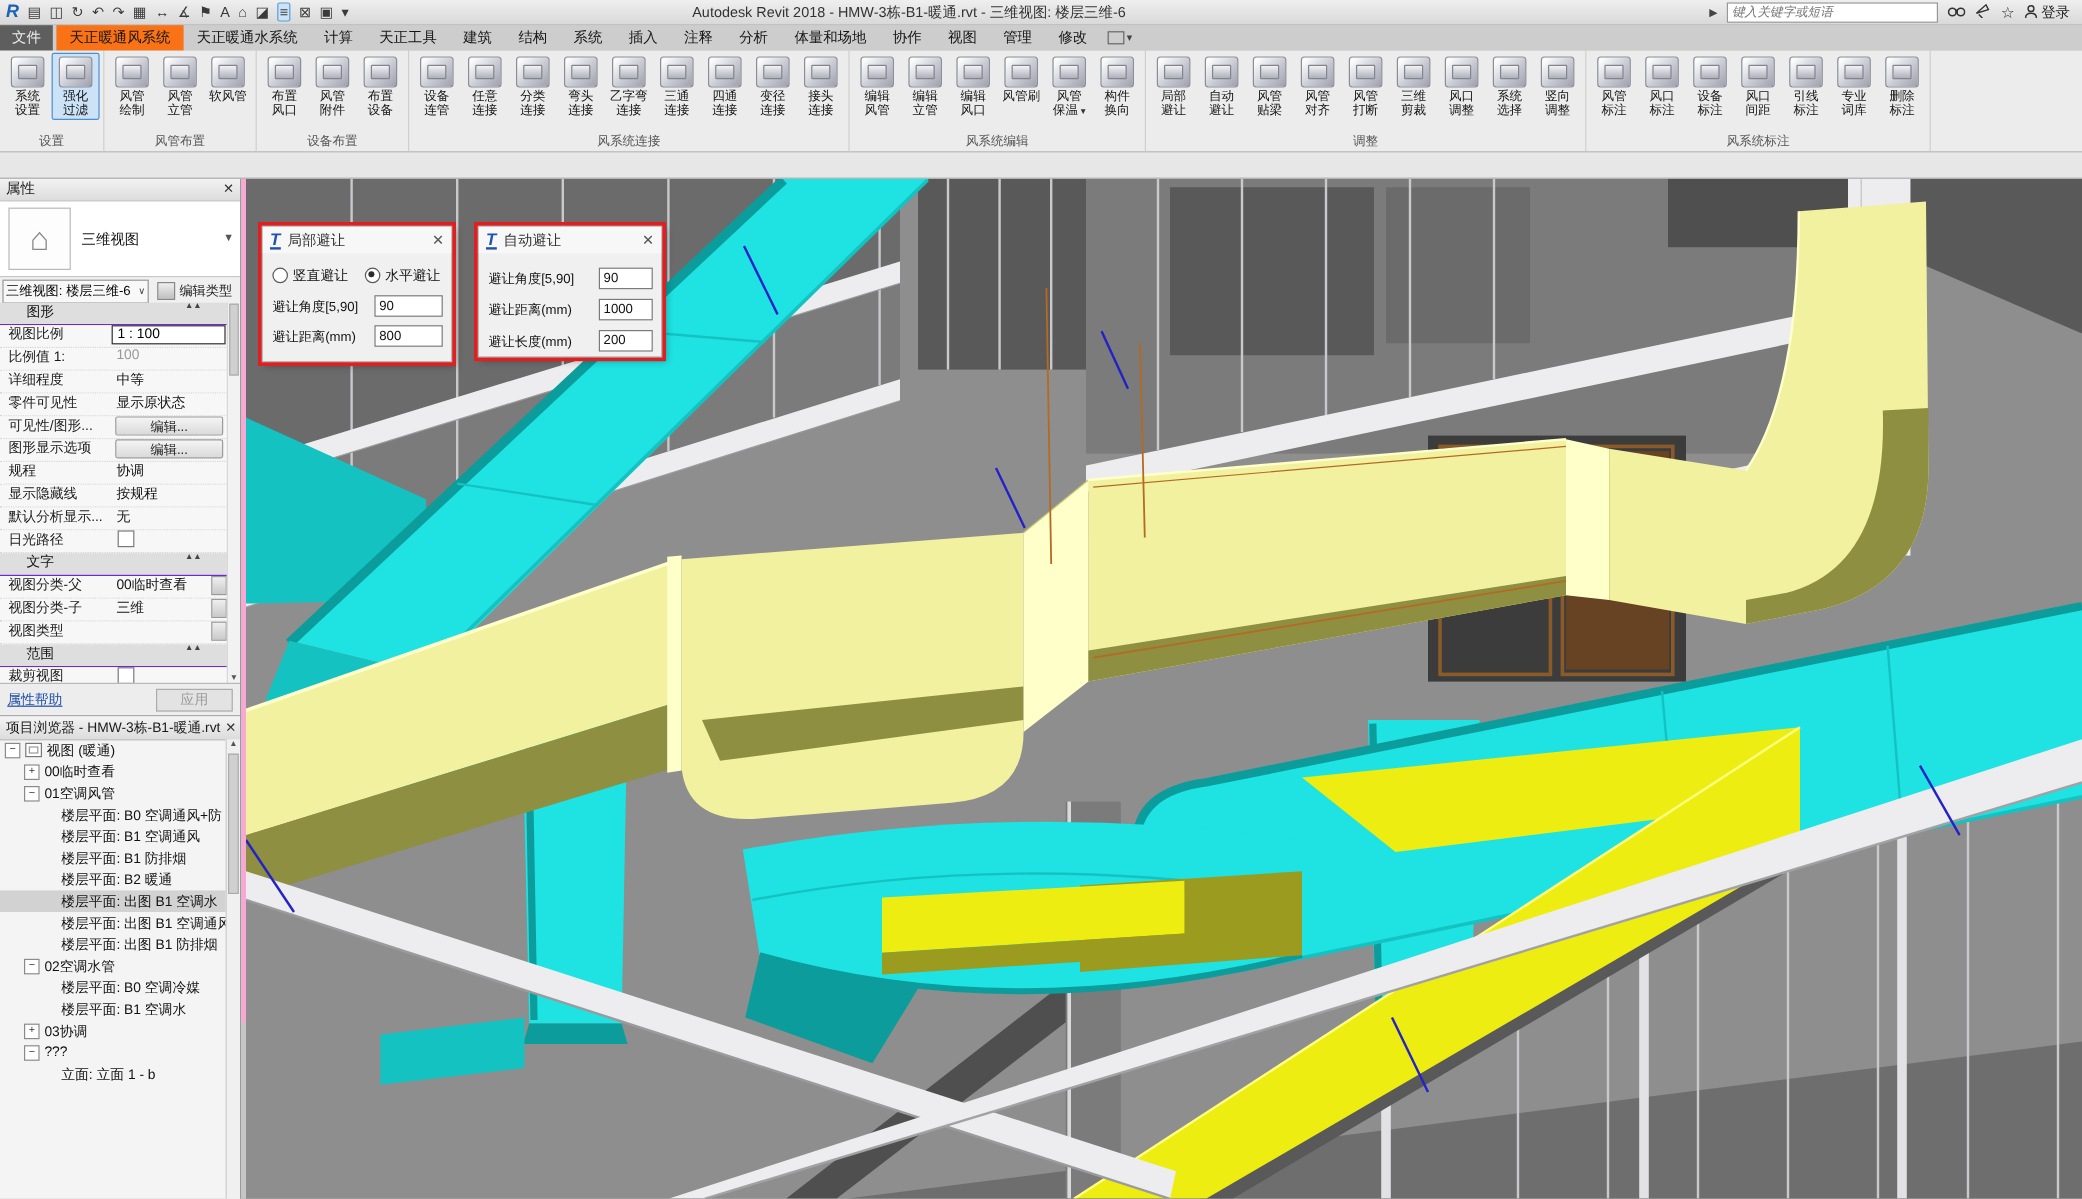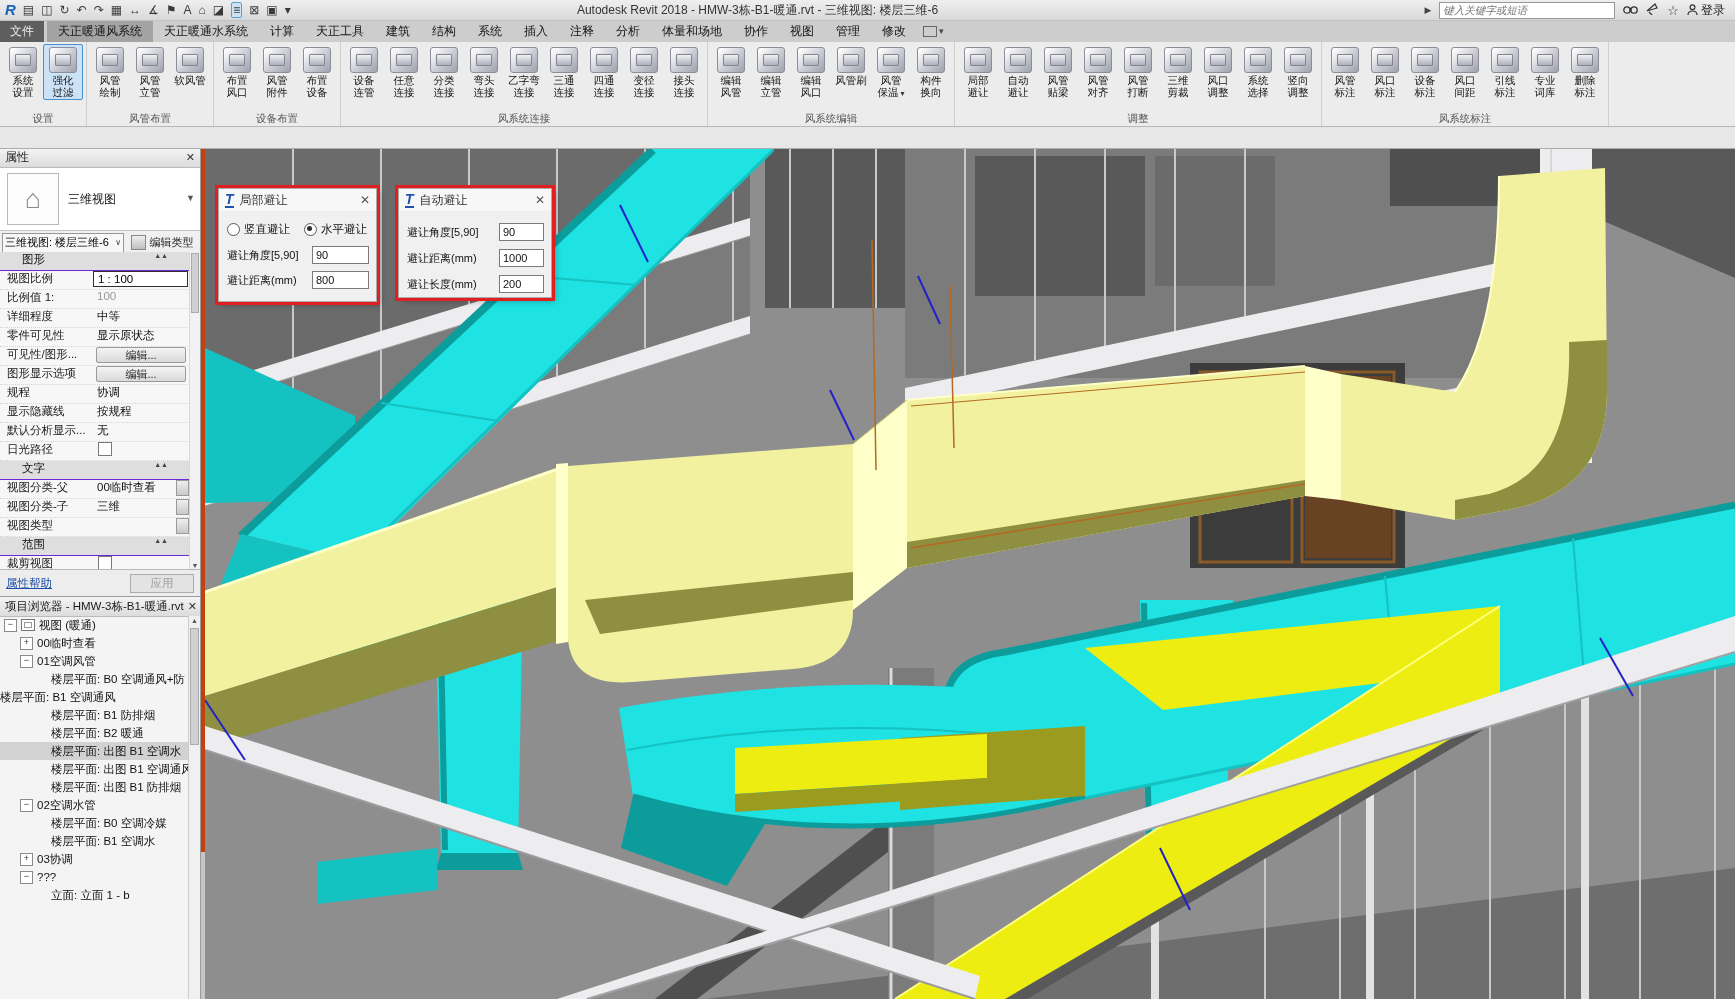--- a/index.html
+++ b/index.html
@@ -21,21 +21,21 @@
   .search{width:168px;height:15px;font-size:10.5px;font-style:italic;color:#777;
     border:1px solid #979797;background:#FFF;padding:0 3px;font-family:"Liberation Sans",sans-serif;}
   .tb-ic{font-size:13px;color:#333;}
   .login{font-size:12px;color:#222;display:flex;align-items:center;gap:3px;}
 
   
   .tabbar{position:absolute;left:0;top:20px;width:100%;height:22px;background:#CDCDCD;
     display:flex;align-items:stretch;font-size:12px;z-index:29;}
   .filetab{background:#5E5E5E;color:#EDEDED;padding:0 10px;display:flex;align-items:center;margin-right:3px;}
   .tab{padding:0 11px;display:flex;align-items:center;color:#141414;white-space:nowrap;}
-  .tab.active{background:#a3a3a3;}
+  .tab.active{background:#f97316;}
   .paneltoggle{margin-left:6px;display:flex;align-items:center;gap:2px;color:#444;font-size:9px;}
 
   
   .ribbon{position:absolute;left:0;top:42px;width:100%;height:84px;background:#ECECEC;
     border-bottom:1px solid #B8B8B8;display:flex;z-index:28;}
   .rgroup{display:flex;flex-direction:column;border-right:1px solid #CFCFCF;}
   .rbtns{flex:1;display:flex;align-items:flex-start;padding:2px 3px 0;}
   .rbtn{min-width:34px;display:flex;flex-direction:column;align-items:center;
     padding:1px 2px;border:1px solid transparent;border-radius:2px;}
   .rbtn.active{background:#CCE2F6;border-color:#4A90D0;}
@@ -45,21 +45,21 @@
     border:1px solid #84848E;background:linear-gradient(#F2F2F4,#AEB0BC);border-radius:1px;}
   .rlabel{font-size:10.5px;line-height:11.5px;height:23px;text-align:center;
     white-space:pre-line;color:#141414;}
   .rlabel .caret{font-size:8px;color:#333;}
   .rgname{height:15px;line-height:15px;font-size:10.5px;color:#555;text-align:center;padding:0 2px;}
 
   .optionsbar{position:absolute;left:0;top:126px;width:100%;height:22px;background:#E7E7E7;
     border-bottom:1px solid #ADADAD;z-index:27;}
 
   
-  .workspace{position:absolute;left:0;top:148px;width:1735px;height:704px;background:#c2410c;}
+  .workspace{position:absolute;left:0;top:148px;width:1735px;height:704px;background:#f9a8d4;}
 
   
   .palette{position:absolute;left:0;background:#F0F0F0;border-right:1px solid #9B9B9B;font-size:11.5px;}
   .props{top:0;width:200px;height:448px;}
   .browser{top:448px;width:200px;height:403px;border-top:1px solid #9B9B9B;background:#F4F4F4;}
   .palette-hd{height:19px;background:linear-gradient(#F4F4F4,#DCDCDC);border-bottom:1px solid #BBB;
     display:flex;align-items:center;padding:0 5px;font-size:12px;color:#1A1A1A;white-space:nowrap;overflow:hidden;}
   .ph-x{margin-left:auto;color:#333;font-size:11px;padding-left:4px;}
   .typesel{height:62px;background:#FFF;border-bottom:1px solid #C6C6C6;position:relative;}
   .type-ico-box{position:absolute;left:7px;top:5px;width:50px;height:50px;border:1px solid #B9B9B9;
@@ -582,21 +582,21 @@
             <span class="texp">+</span>
             <span>00临时查看</span>
           </div>
           <div class="trow" style="padding-left: 20px;">
             <span class="texp">−</span>
             <span>01空调风管</span>
           </div>
           <div class="trow" style="padding-left: 51px;">
             <span>楼层平面: B0 空调通风+防</span>
           </div>
-          <div class="trow" style="">
+          <div class="trow" style="padding-left: 51px;">
             <span>楼层平面: B1 空调通风</span>
           </div>
           <div class="trow" style="padding-left: 51px;">
             <span>楼层平面: B1 防排烟</span>
           </div>
           <div class="trow" style="padding-left: 51px;">
             <span>楼层平面: B2 暖通</span>
           </div>
           <div class="trow selected" style="padding-left: 51px;">
             <span>楼层平面: 出图 B1 空调水</span>

